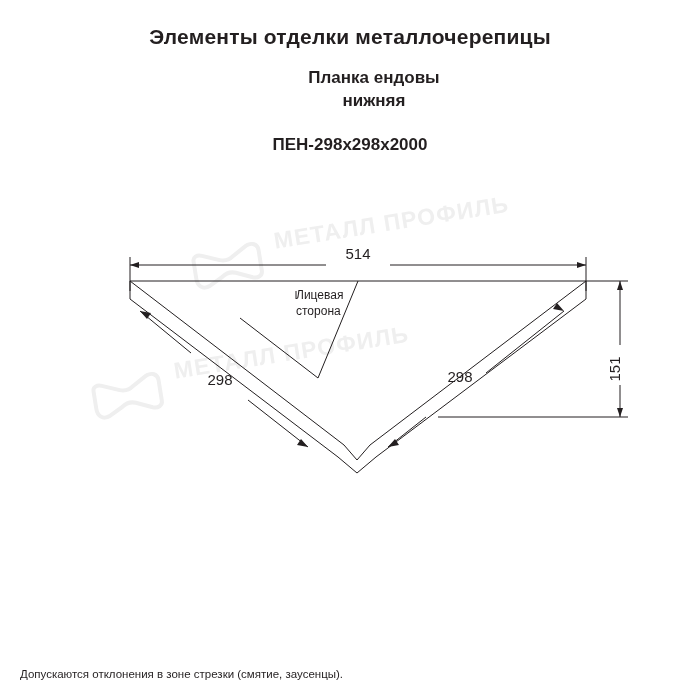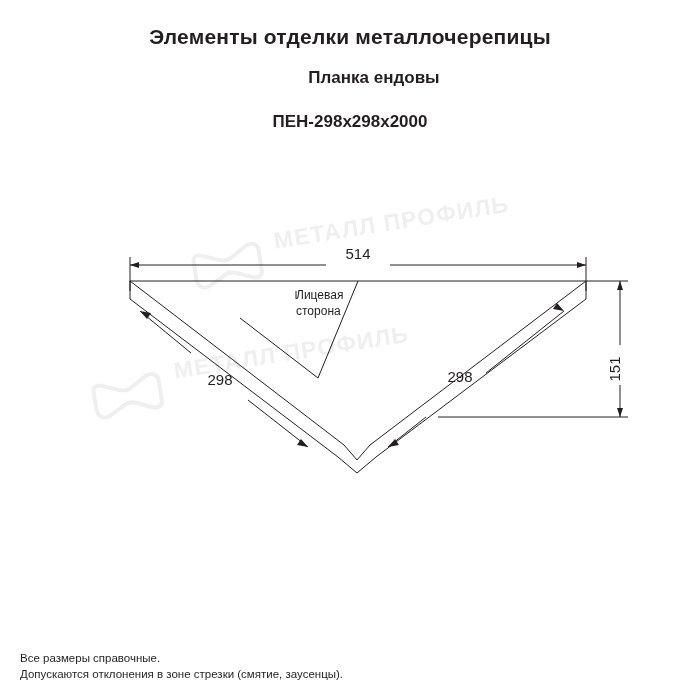--- a/index.html
+++ b/index.html
@@ -143,20 +143,21 @@
   <div class="wm-logo wml2">
     <svg width="74" height="40" viewBox="0 0 74 40">
       <path d="M4 28 L4 10 C4 6 8 4 13 6 L30 13 C35 15 40 14 44 11 L58 3 C64 0 70 3 70 9 L70 30 C70 35 65 37 60 35 L44 28 C39 26 34 27 30 30 L16 37 C9 40 4 35 4 28 Z" fill="none" stroke="#efefef" stroke-width="4"></path>
     </svg>
   </div>
 
   <div class="title-block">
     <div class="main-title">Элементы отделки металлочерепицы</div>
     <div class="sub-title">
       <span>Планка ендовы</span>
+      <span class="line2">нижняя</span>
     </div>
     <div class="code-title">ПЕН-298х298х2000</div>
   </div>
 
   <div class="drawing">
     <svg width="700" height="310" viewBox="0 0 700 310">
       <g fill="none" stroke="#231f20" stroke-width="1" stroke-linecap="butt">
 
         <line x1="122" y1="70" x2="318" y2="70"></line>
         <line x1="382" y1="70" x2="578" y2="70"></line>
@@ -210,17 +211,16 @@
       <text class="dim-label" x="212" y="190" text-anchor="middle">298</text>
       <text class="dim-label" x="452" y="187" text-anchor="middle">298</text>
       <text class="dim-label" x="612" y="174" text-anchor="middle" transform="rotate(-90 612 174)">151</text>
 
       <text class="face-label" x="288" y="104">Лицевая</text>
       <text class="face-label" x="288" y="120">сторона</text>
     </svg>
   </div>
 
   <div class="footer">
-    <div>Все размеры справочные.</div>
     <div>Допускаются отклонения в зоне стрезки (смятие, заусенцы).</div>
   </div>
 
 </div>
 
 </body></html>

